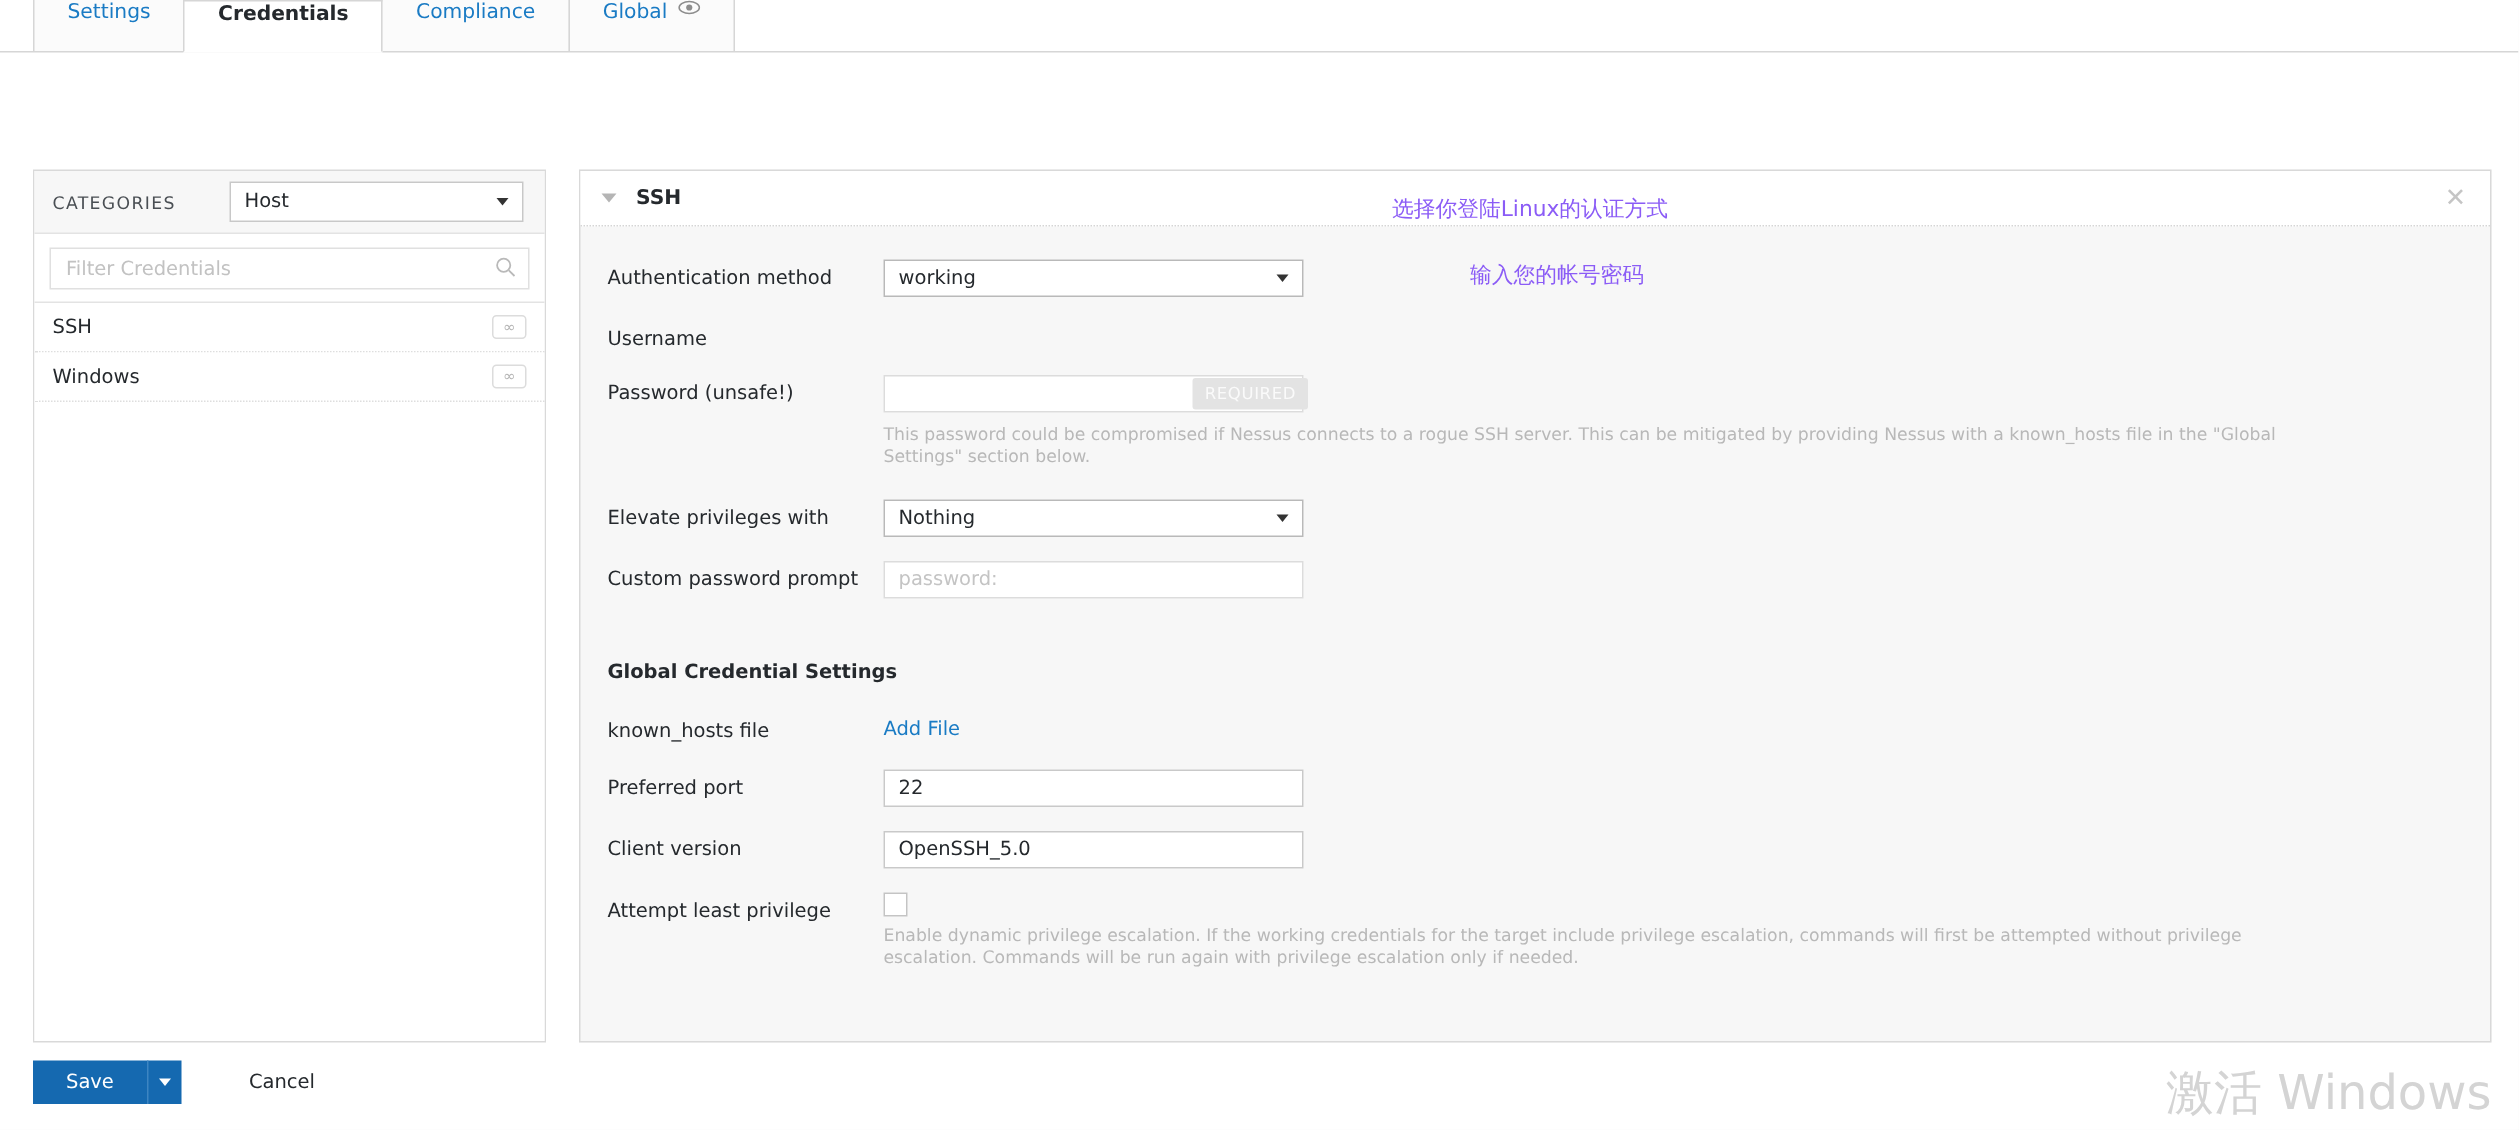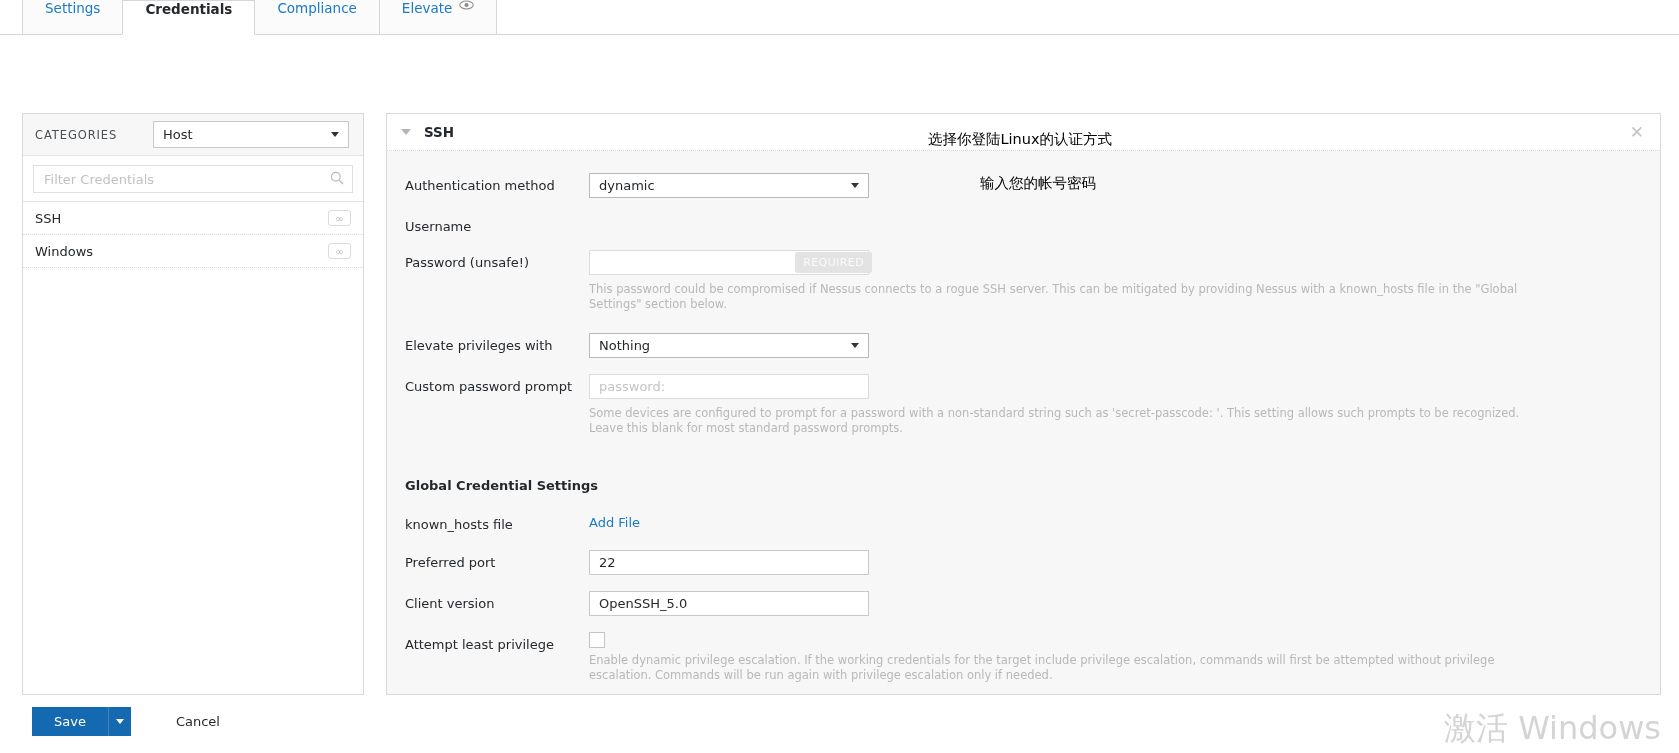--- a/index.html
+++ b/index.html
@@ -284,30 +284,30 @@
   .checkbox {
     width: 16px; height: 16px;
     border: 1px solid #c4c4c4;
     background: #fff;
     cursor: pointer;
   }
 
   
   .annot {
     position: absolute;
-    color: #000000;
+    color: #8b5cf6;
     font-size: 14.5px;
     white-space: nowrap;
     font-family: "DejaVu Sans", "Liberation Sans", sans-serif;
   }
 
   
   .footer {
     position: absolute;
-    left: 32px;
+    left: 22px;
     top: 707px;
     display: flex;
     align-items: center;
   }
   .btn-save {
     height: 29px;
     background: #1569b0;
     color: #fff;
     font-size: 13px;
     display: flex;
@@ -359,21 +359,21 @@
   <div class="tab">
     <span>Settings</span>
   </div>
   <div class="tab active">
     <span>Credentials</span>
   </div>
   <div class="tab">
     <span>Compliance</span>
   </div>
   <div class="tab">
-    <span>Elevate</span>
+    <span>Global</span>
     <span class="eye-icon">
       <svg width="15" height="10" viewBox="0 0 16 10">
         <ellipse cx="8" cy="5" rx="7.2" ry="4.2" fill="none" stroke="#8d8d8d" stroke-width="1.1"></ellipse>
         <circle cx="8" cy="5" r="2.2" fill="#8d8d8d"></circle>
       </svg>
     </span>
   </div>
 </div>
 
 <div class="content">
@@ -419,21 +419,21 @@
       <span class="rp-title">SSH</span>
       <span class="close-x">✕</span>
     </div>
 
     <div class="rp-body">
 
       <div class="frow">
         <div class="flabel">Authentication method</div>
         <div class="fctl">
           <div class="fselect">
-            <span>dynamic</span>
+            <span>working</span>
             <span class="caret"></span>
           </div>
         </div>
       </div>
       <div class="spacer-12" style="height:16px"></div>
 
       <div class="frow">
         <div class="flabel">Username</div>
       </div>
       <div class="spacer-12" style="height:16px"></div>
@@ -460,21 +460,20 @@
         </div>
       </div>
       <div class="spacer-12" style="height:16px"></div>
 
       <div class="frow">
         <div class="flabel">Custom password prompt</div>
         <div class="fctl">
           <div class="ftext">
             <input type="text" placeholder="password:" style="">
           </div>
-          <div class="helper">Some devices are configured to prompt for a password with a non-standard string such as 'secret-passcode: '. This setting allows such prompts to be recognized. Leave this blank for most standard password prompts.</div>
         </div>
       </div>
 
       <div class="spacer-12" style="height:42px"></div>
 
       <div class="section-title">Global Credential Settings</div>
 
       <div class="frow">
         <div class="flabel">known_hosts file</div>
         <div class="fctl">

